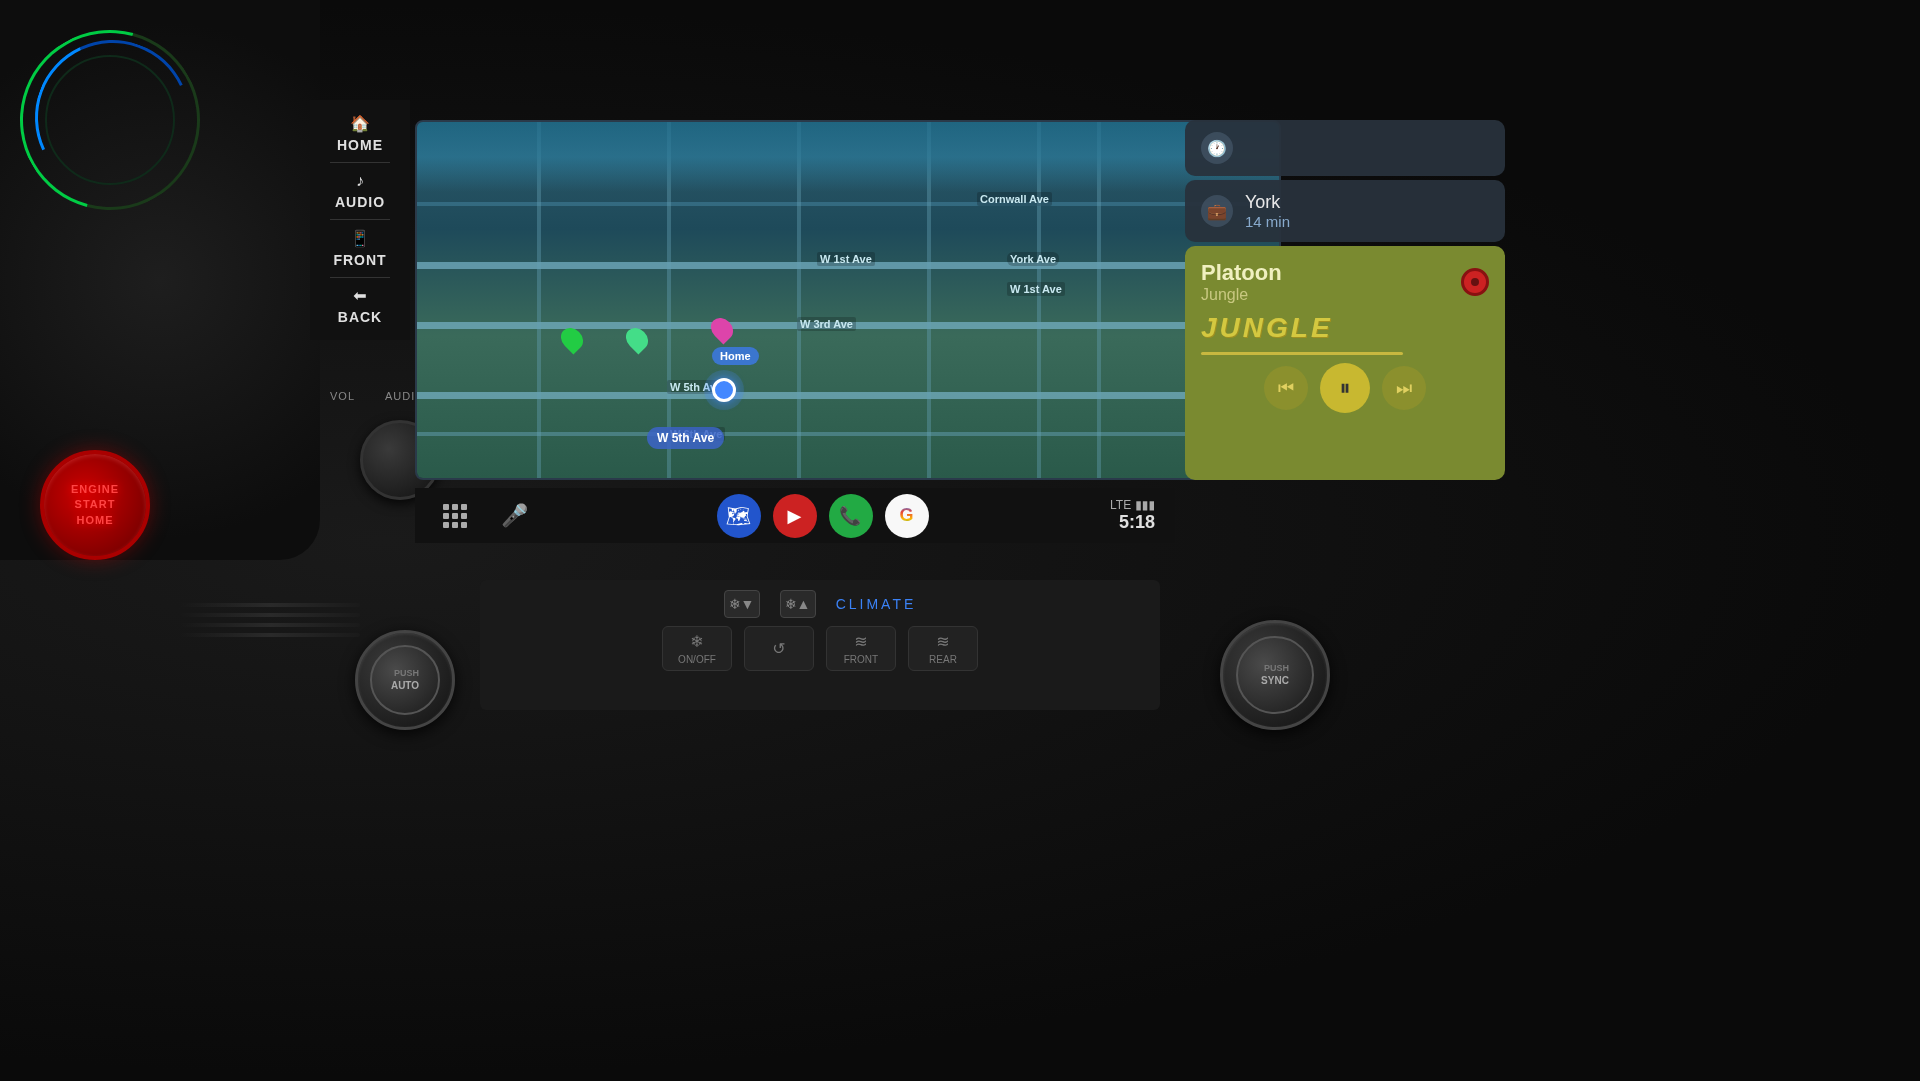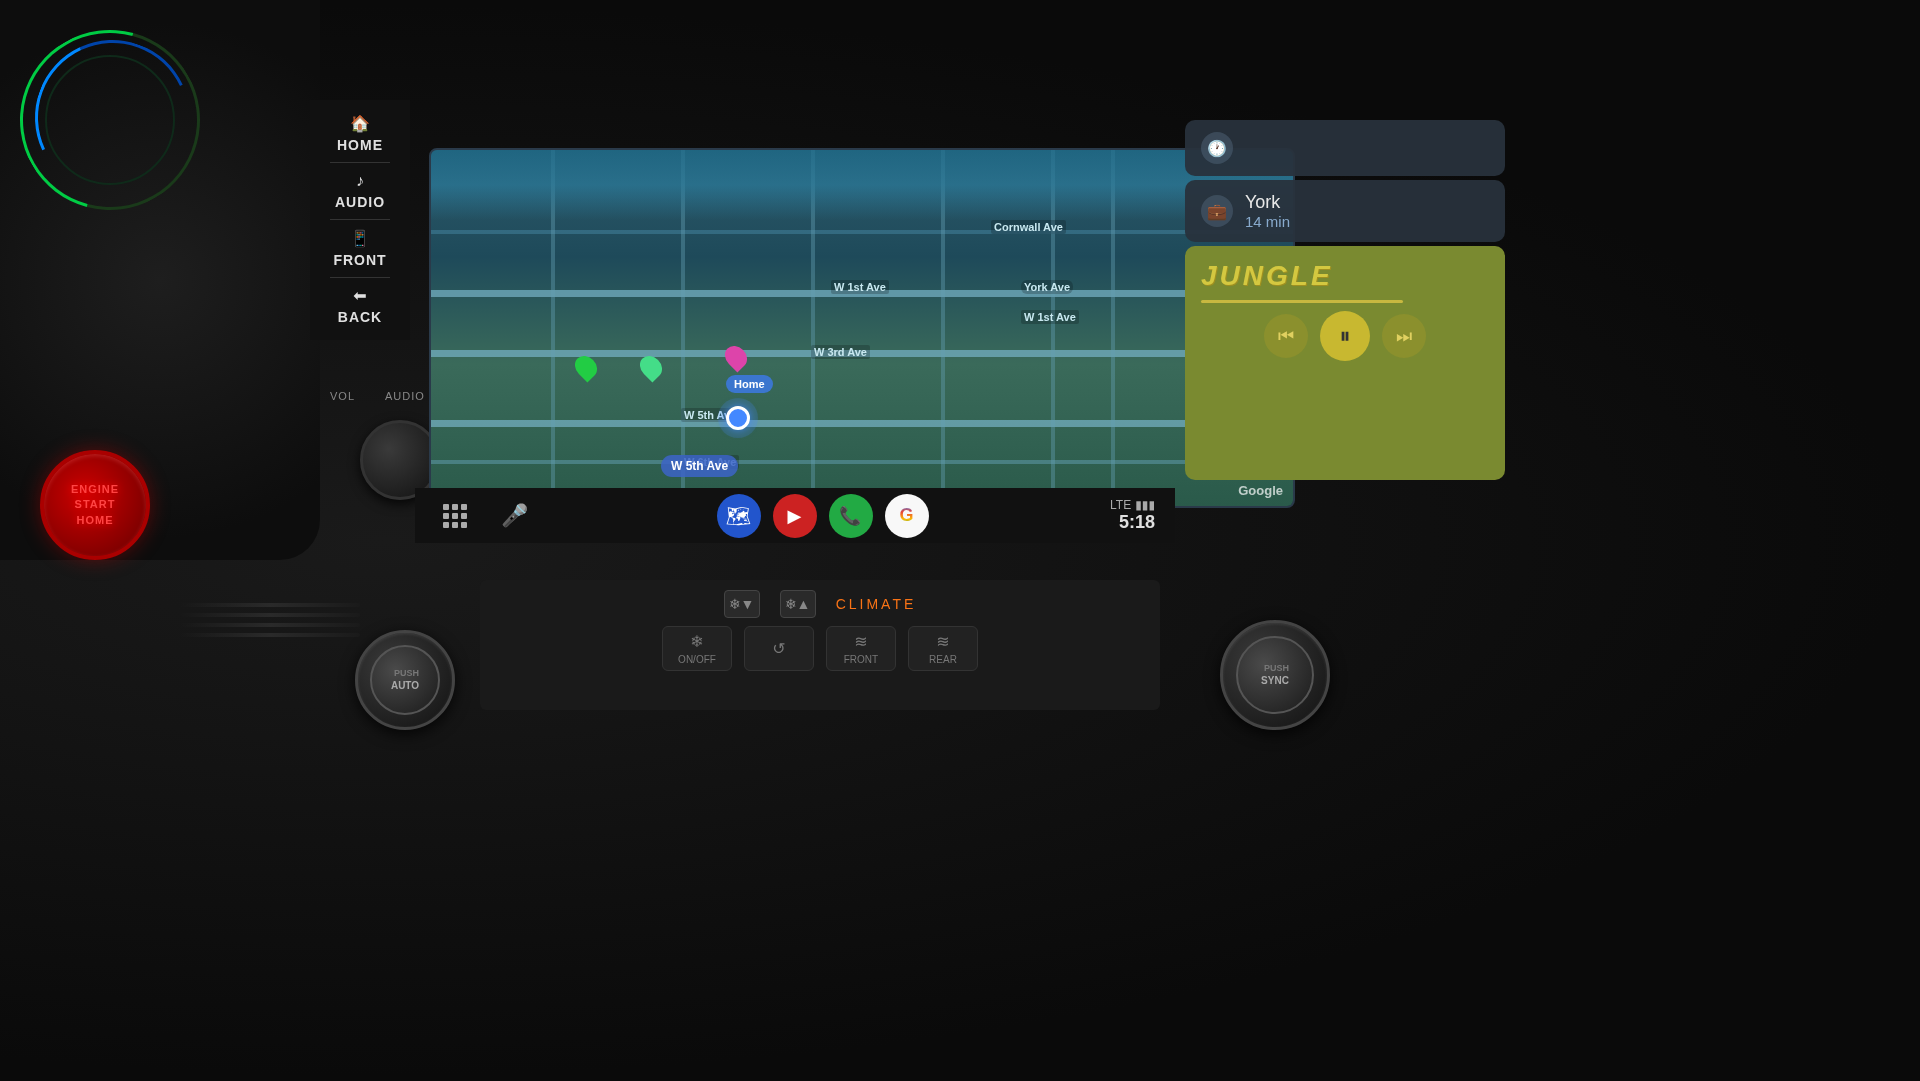--- a/index.html
+++ b/index.html
@@ -88,27 +88,26 @@
       background: #333;
     }
     .nav-icon {
       font-size: 16px;
       color: #e0e0e0;
     }
 
     
     .infotainment-screen {
       position: absolute;
-      left: 429px; top: 120px;
+      left: 415px; top: 120px;
       width: 866px; height: 360px;
       background: #1a2a3a;
       border-radius: 8px;
       overflow: hidden;
       border: 2px solid #2a3a4a;
-      margin-top: 28px;
     }
 
     
     .map-area {
       width: 100%; height: 100%;
       background: linear-gradient(180deg, #2d5a6b 0%, #1e4a5a 30%, #3a6a5a 60%, #2a5a4a 100%);
       position: relative;
       overflow: hidden;
     }
 
@@ -451,21 +450,21 @@
       align-items: center;
       padding: 10px 20px;
       gap: 8px;
     }
     .climate-top {
       display: flex;
       gap: 20px;
       align-items: center;
     }
     .climate-label {
-      color: #f97316;
+      color: #3b82f6;
       font-size: 14px;
       letter-spacing: 3px;
     }
     .climate-btn {
       width: 36px;
       height: 28px;
       background: #2a2a2a;
       border: 1px solid #444;
       border-radius: 4px;
       display: flex;
@@ -684,20 +683,27 @@
 
   <div class="nav-card">
     <div class="nav-card-icon">💼</div>
     <div class="nav-card-text">
       <div class="nav-card-title">York</div>
       <div class="nav-card-subtitle">14 min</div>
     </div>
   </div>
 
   <div class="music-card">
+    <div class="music-card-header">
+      <div>
+        <div class="music-title">Platoon</div>
+        <div class="music-subtitle">Jungle</div>
+      </div>
+      <div class="record-icon"></div>
+    </div>
     <div class="music-logo">JUNGLE</div>
     <div class="music-progress"></div>
     <div class="music-controls">
       <button class="ctrl-btn">⏮</button>
       <button class="ctrl-btn play">⏸</button>
       <button class="ctrl-btn">⏭</button>
     </div>
   </div>
 </div>
 

